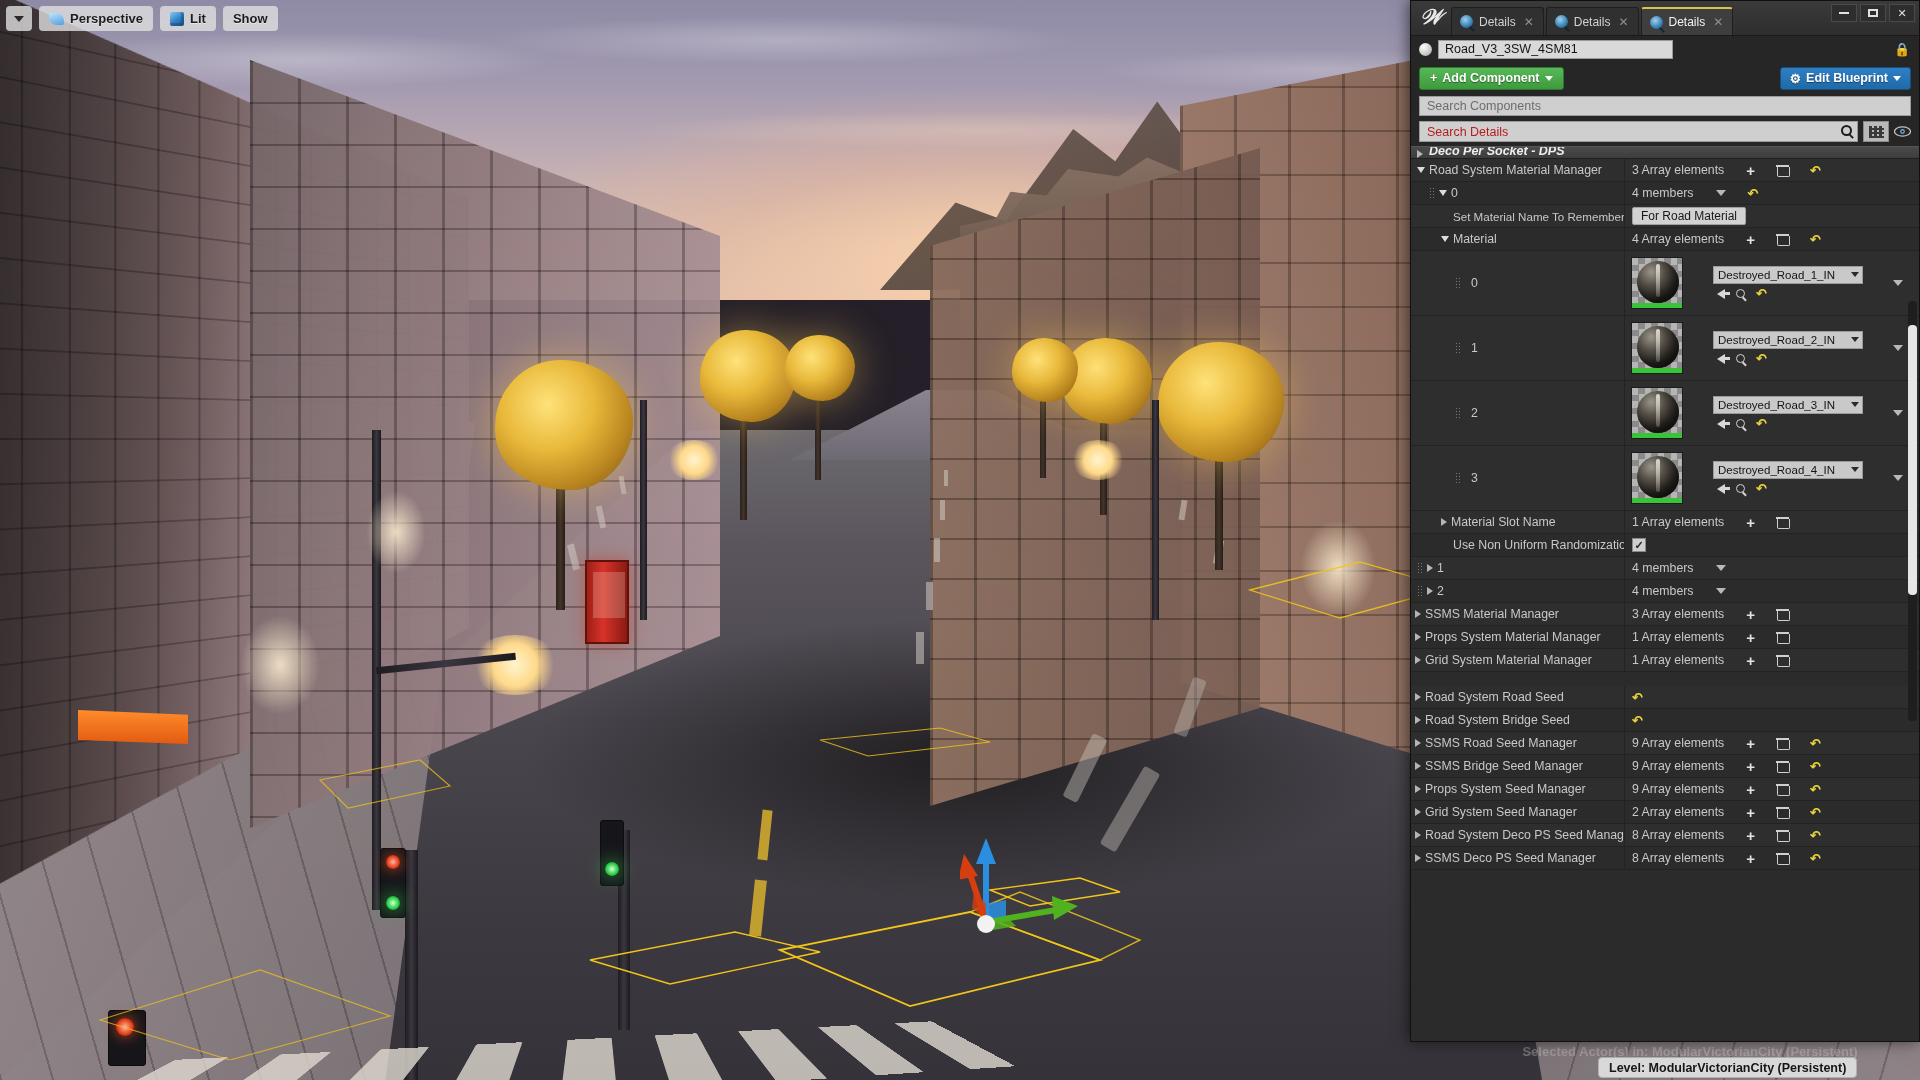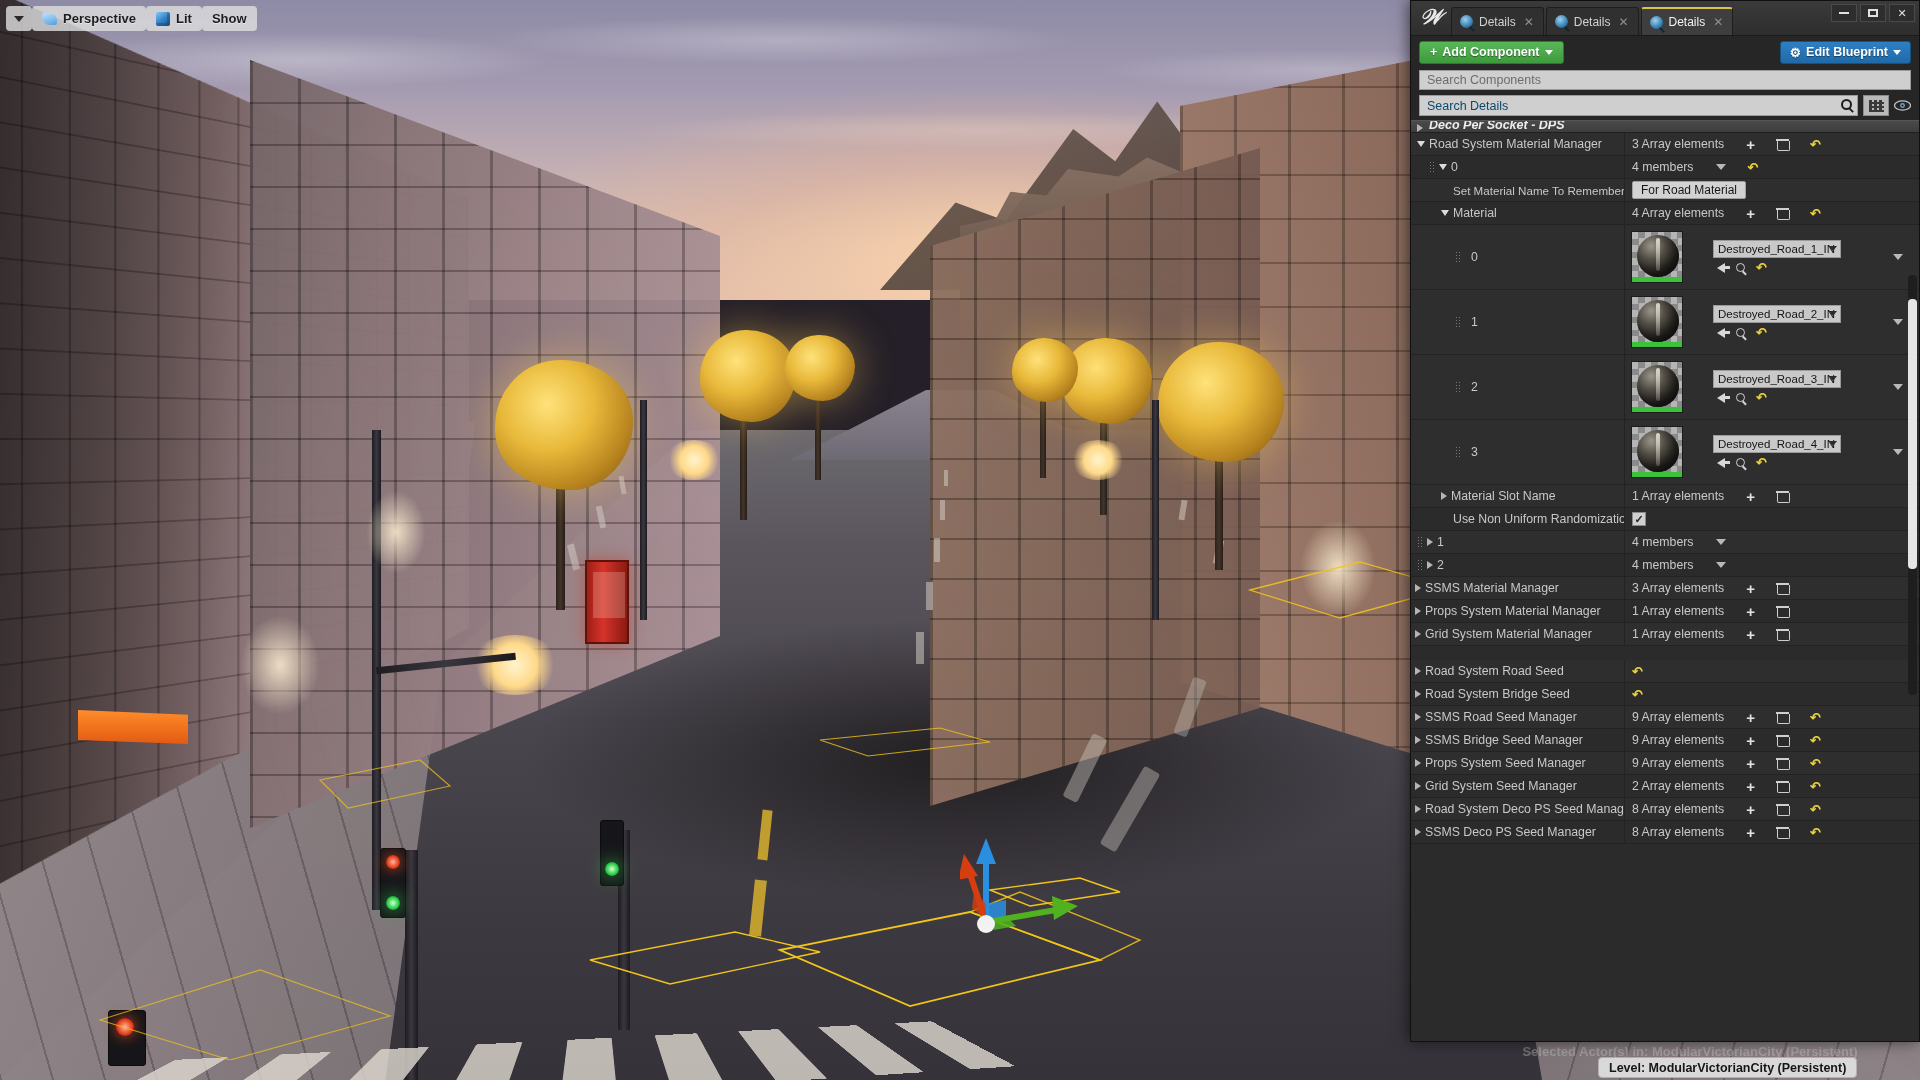--- a/index.html
+++ b/index.html
@@ -152,21 +152,21 @@
   }
   .booth-glass { position:absolute; left:6px; top:10px; width:32px; height:46px; background:rgba(255,240,220,.22); }
   
   .awning { position:absolute; background: linear-gradient(180deg,#ff8c2a,#e35a12); box-shadow:0 0 22px rgba(255,140,40,.5); }
   .shopglow { position:absolute; background: radial-gradient(ellipse at center, rgba(255,240,210,.85), rgba(255,220,170,0) 70%); }
   .wirepoly { position:absolute; }
   .wirepoly svg { display:block; }
   
   #gizmo { position:absolute; left:960px; top:830px; width:130px; height:110px; }
   
-  .vp-toolbar { position:absolute; left:6px; top:6px; display:flex; align-items:center; z-index:30; }
+  .vp-toolbar { position:absolute; left:6px; top:6px; display:flex; align-items:center; gap:7px; z-index:30; }
   .vp-btn {
     display:flex; align-items:center; gap:6px;
     height:25px; padding:0 10px;
     background: rgba(222,222,222,.80);
     border-radius: 4px;
     color:#1d1d1d; font-size:13px; font-weight:600;
     text-shadow: 0 1px 0 rgba(255,255,255,.5);
     white-space:nowrap;
   }
   .vp-caret {
@@ -256,21 +256,21 @@
   .caret-d { width:0;height:0;border-left:4px solid transparent;border-right:4px solid transparent;border-top:5px solid currentColor; }
 
   .searchbar { padding: 2px 8px 4px; background:#262626; }
   .search-inp {
     height:20px; background:#cfcfcf; border:1px solid #9a9a9a;
     color:#6d6d6d; font-size:12.5px; display:flex; align-items:center; padding:0 7px;
   }
   .detailsearch-row { display:flex; align-items:center; gap:5px; padding: 1px 8px 4px; background:#262626;}
   .detailsearch {
     flex:1; height:21px; background:#cfcfcf; border:1px solid #9a9a9a;
-    display:flex; align-items:center; padding:7px 7px; color:#0c4a6e; font-size:12.5px;
+    display:flex; align-items:center; padding:7px 7px; color:#b91c1c; font-size:12.5px;
     position:relative;
   }
   .mag {
     position:absolute; right:5px; top:3px; width:11px;height:11px;
     border:2px solid #1d1d1d; border-radius:50%;
   }
   .mag::after{content:"";position:absolute;right:-4px;bottom:-3px;width:6px;height:2px;background:#1d1d1d;transform:rotate(45deg);}
   .btn-grid {
     width:26px;height:21px;background:#b9b9b9;border:1px solid #8b8b8b;
     display:flex;align-items:center;justify-content:center;
@@ -351,21 +351,21 @@
     box-shadow: inset -6px -8px 12px rgba(0,0,0,.6);
   }
   .sphere::after{
     content:""; position:absolute; left:46%; top:8%; width:8%; height:78%;
     background: linear-gradient(180deg, rgba(230,228,215,.9), rgba(200,196,184,.25));
     border-radius:2px;
   }
   .greenbar { position:absolute; left:0; bottom:0; width:100%; height:5px; background:#3bc23b; }
   .matfields { display:flex; flex-direction:column; gap:3px; margin-left:8px; }
   .matname {
-    width:128px;height:18px;background:#c9c9c9;border:1px solid #9a9a9a;
+    width:150px;height:18px;background:#c9c9c9;border:1px solid #9a9a9a;
     color:#141414;font-size:11.5px;display:flex;align-items:center;padding:8px 4px;
     overflow:hidden; position:relative;
   }
   .matname .cb { position:absolute; right:3px; top:5px; width:0;height:0;
     border-left:4px solid transparent;border-right:4px solid transparent;border-top:5px solid #2a2a2a;}
   .maticons { display:flex; align-items:center; gap:11px; padding-left:4px; }
   .arrow-l { width:0;height:0;border-top:5px solid transparent;border-bottom:5px solid transparent;border-right:8px solid #d8d8d8; position:relative;}
   .arrow-l::after{content:"";position:absolute;left:8px;top:-1.5px;width:5px;height:3px;background:#d8d8d8;}
   .mag2 { width:9px;height:9px;border:1.6px solid #d2d2d2;border-radius:50%;position:relative;}
   .mag2::after{content:"";position:absolute;right:-3px;bottom:-3px;width:5px;height:1.6px;background:#d2d2d2;transform:rotate(45deg);}
@@ -579,20 +579,25 @@
           </div>
         <div class="wc">
             <span class="r"></span>
           </div>
         <div class="wc">
             <span>✕</span>
           </div>
       </div>
     </div>
 
+    <div class="namebar">
+      <span class="name-dot"></span>
+      <div class="name-field">Road_V3_3SW_4SM81</div>
+      <span class="lock-ico">🔒</span>
+    </div>
 
     <div class="actionbar">
       <div class="btn-add">
         <span>+</span>
         <span>Add Component</span>
         <span class="caret-d"></span>
       </div>
       <div class="btn-bp">
         <span>⚙</span>
         <span>Edit Blueprint</span>

